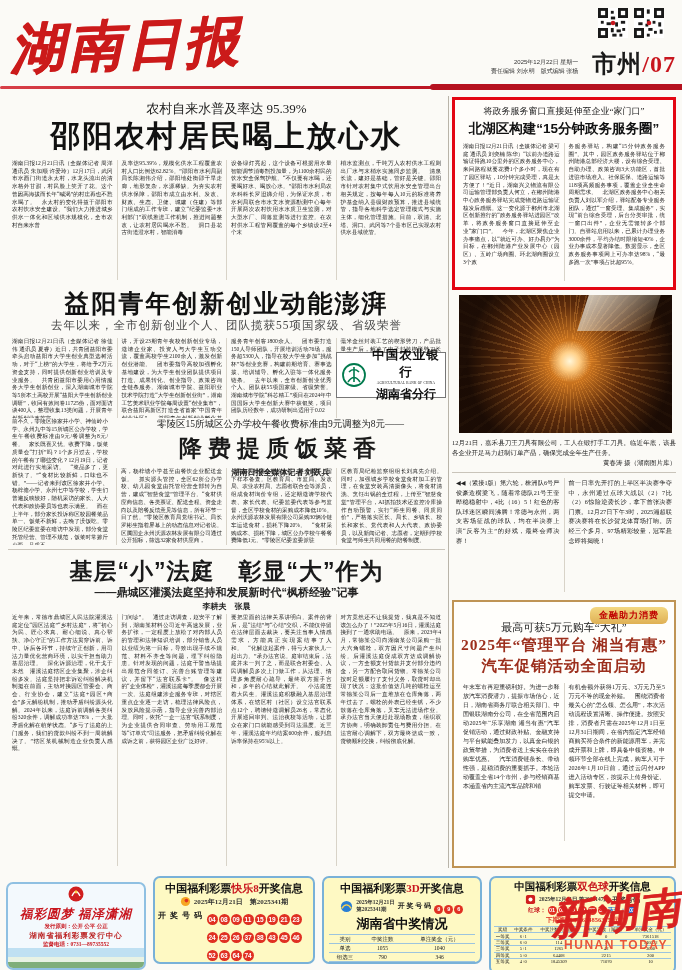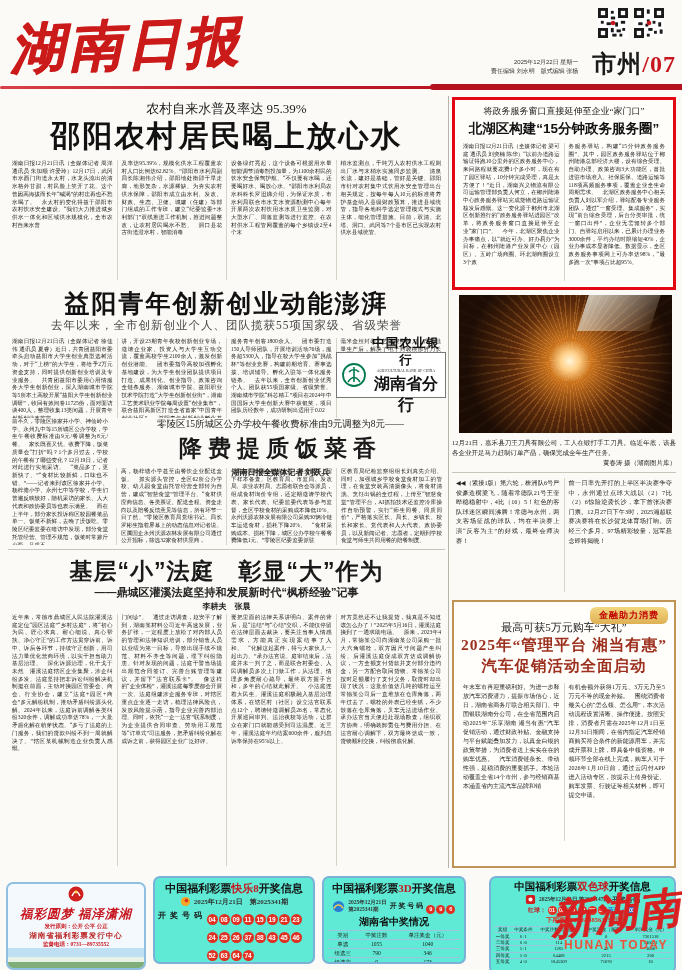--- a/index.html
+++ b/index.html
@@ -52,46 +52,46 @@
   .goldbox .kick{margin-top:14px;font-size:11px;font-weight:normal;text-align:center;color:#222;}
   .goldbox .hl{font-size:15.5px;font-weight:bold;text-align:center;color:#9c2f1d;letter-spacing:1px;line-height:1.35;}
   .goldbox .body-cols{margin-top:6px;height:158px;}
   .goldbox .body-cols .col{font-size:6px;line-height:1.5;}
   
   .abcad{left:336px;top:352px;width:110px;height:46px;border:1px solid #777;background:#fff;box-sizing:border-box;
          display:flex;align-items:center;padding:2px 4px;gap:4px;}
   .abc-txt{flex:1;text-align:center;}
   .abc-cn{font-size:12.5px;font-weight:bold;letter-spacing:1px;color:#111;}
   .abc-en{font-size:3.4px;color:#222;letter-spacing:.2px;}
-  .abc-br{font-size:16px;font-weight:bold;color:#111;margin-top:1px;}
-  
-  .lotbox{border:2px solid #79b1d8;border-radius:7px;background:#5eead4;box-sizing:border-box;overflow:hidden;}
+  .abc-br{font-size:12px;font-weight:bold;color:#111;margin-top:1px;}
+  
+  .lotbox{border:2px solid #79b1d8;border-radius:7px;background:#fef9c3;box-sizing:border-box;overflow:hidden;}
   .lot-title{font-size:11px;font-weight:bold;text-align:center;margin-top:3px;color:#111;}
   .lot-note{font-size:4.8px;text-align:center;color:#333;font-weight:bold;}
   .ball{display:inline-block;width:11px;height:11px;border-radius:50%;background:#e03022;color:#fff;
         font-size:6.5px;line-height:11px;text-align:center;font-weight:bold;font-family:"Liberation Sans",sans-serif;margin:.5px;}
   .ball.sm{width:9px;height:9px;line-height:9px;font-size:5.5px;}
   .ball.blue{background:#1d6fd6;}
   .fucai{left:6px;top:876px;width:140px;height:88px;background:#f3f9fd;border-color:#8fc0e2;text-align:center;position:absolute;margin-top:6px;}
   .fucai-title{font-size:12.5px;font-weight:bold;font-style:italic;color:#c8161e;letter-spacing:1px;}
   .fucai-l1{font-size:5.5px;color:#c8161e;font-weight:bold;}
   .fucai-l2{font-size:7.5px;color:#b22;font-weight:bold;letter-spacing:1px;margin-top:1px;}
   .fucai-l3{font-size:5.5px;color:#c8161e;font-weight:bold;}
   .fucai-scene{position:absolute;bottom:0;left:0;width:100%;height:20px;
       background:linear-gradient(to bottom,#bfe0f2 0 45%,#e8f2e4 45% 70%,#7fae7a 70% 100%);}
   .k8{left:153px;top:876px;width:162px;height:88px;position:absolute;}
   .k8-date{display:flex;justify-content:center;align-items:center;gap:3px;font-size:7px;font-weight:bold;color:#333;}
   .k8-balls{display:flex;align-items:flex-start;justify-content:center;gap:3px;margin-top:1px;}
   .k8-lab{font-size:8px;font-weight:bold;letter-spacing:1px;margin-top:2px;}
   .k8-grid{width:104px;}
-  .d3{left:322px;top:876px;width:144px;height:88px;position:absolute;}
+  .d3{left:322px;top:876px;width:160px;height:88px;position:absolute;}
   .d3-row{display:flex;align-items:center;justify-content:center;gap:3px;margin-top:1px;}
   .d3-date{font-size:5.5px;font-weight:bold;line-height:1.3;color:#333;}
   .d3-lab{font-size:7px;font-weight:bold;}
-  .lot-sub{font-size:10px;font-weight:bold;text-align:center;color:#111;}
+  .lot-sub{font-size:13px;font-weight:bold;text-align:center;color:#111;}
   table.lt{width:94%;margin:1px auto;border-collapse:collapse;font-size:5.5px;color:#222;}
   table.lt th,table.lt td{border-top:1px solid #9cc4de;padding:.5px 1px;text-align:center;font-weight:normal;}
   .ssq{left:489px;top:876px;width:187px;height:98px;position:absolute;}
   .ssq .lot-title{font-size:10.5px;margin-top:2px;}
   .ssq-line{display:flex;align-items:center;justify-content:center;gap:3px;font-size:5.5px;font-weight:bold;color:#333;}
   .ssq-balls{display:flex;align-items:center;justify-content:center;gap:1px;font-size:6px;font-weight:bold;color:#c8161e;}
   .ssq-jack{font-size:6.5px;font-weight:bold;color:#e03022;text-align:center;margin-top:1px;}
   table.ssq-t{width:97%;margin:1px auto;border-collapse:collapse;font-size:4.6px;color:#222;}
   table.ssq-t th,table.ssq-t td{border-top:1px solid #9cc4de;padding:.2px 0;text-align:center;font-weight:normal;}
   .xhn{left:536px;top:890px;width:160px;height:80px;pointer-events:none;text-align:center;}

